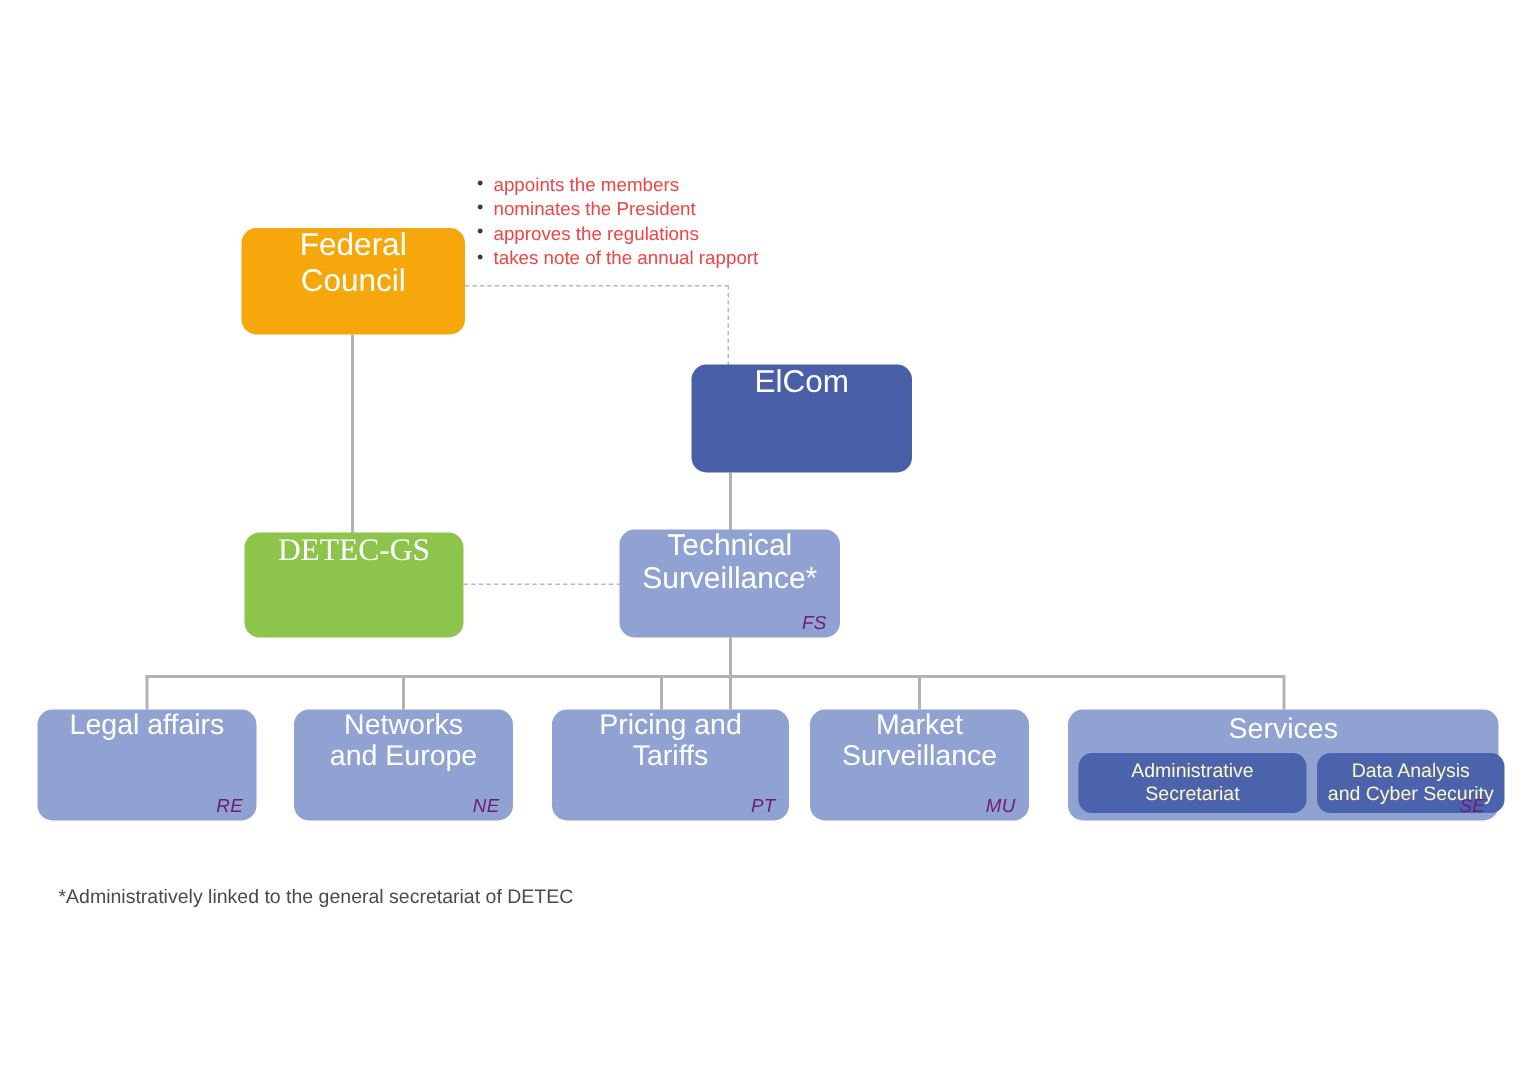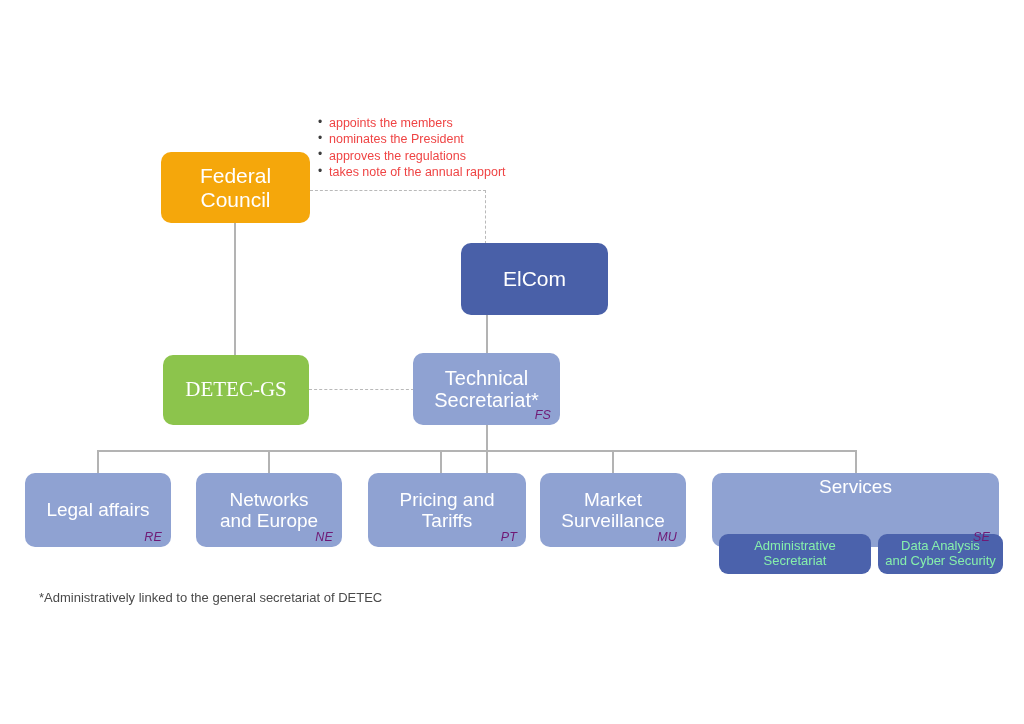--- a/index.html
+++ b/index.html
@@ -18,21 +18,21 @@
     overflow: hidden;
   }
 
   
   .node {
     position: absolute;
     box-sizing: border-box;
     border-radius: 10px;
     color: #ffffff;
     display: flex;
-    align-items: center;
+    align-items: flex-start;
     justify-content: center;
     text-align: center;
     line-height: 1.12;
     z-index: 3;
   }
   .node .label {
     display: block;
     padding: 0 8px;
     white-space: pre-line;
   }
@@ -98,30 +98,29 @@
     position: absolute;
     left: 7px;
     right: 7px;
     top: 29px;
     display: flex;
     gap: 7px;
   }
   .subnode {
     background: #4B62AC;
     border-radius: 9px;
-    color: #86efac;
+    color: #fef9c3;
     font-size: 13px;
     line-height: 1.18;
     text-align: center;
     padding: 4px 4px 5px;
     white-space: pre-line;
     display: flex;
     align-items: center;
     justify-content: center;
-    margin-top: 32px;
   }
   #subnode-administrative-secretariat { flex: 0 0 144px; }
   #subnode-data-analysis              { flex: 0 0 117px; }
 
   
   .line {
     position: absolute;
     background: #b3b3b3;
     z-index: 1;
   }
@@ -210,21 +209,21 @@
   <div class="node" id="node-elcom">
     <span class="label">ElCom</span>
   </div>
 
   <div class="node" id="node-detec-gs">
     <span class="label">DETEC-GS</span>
   </div>
 
   <div class="node" id="node-technical-secretariat">
     <span class="label">Technical
-Secretariat*</span>
+Surveillance*</span>
     <span class="abbr">FS</span>
   </div>
 
   <div class="node dept" id="node-legal-affairs">
     <span class="label">Legal affairs</span>
     <span class="abbr">RE</span>
   </div>
 
   <div class="node dept" id="node-networks-europe">
     <span class="label">Networks

